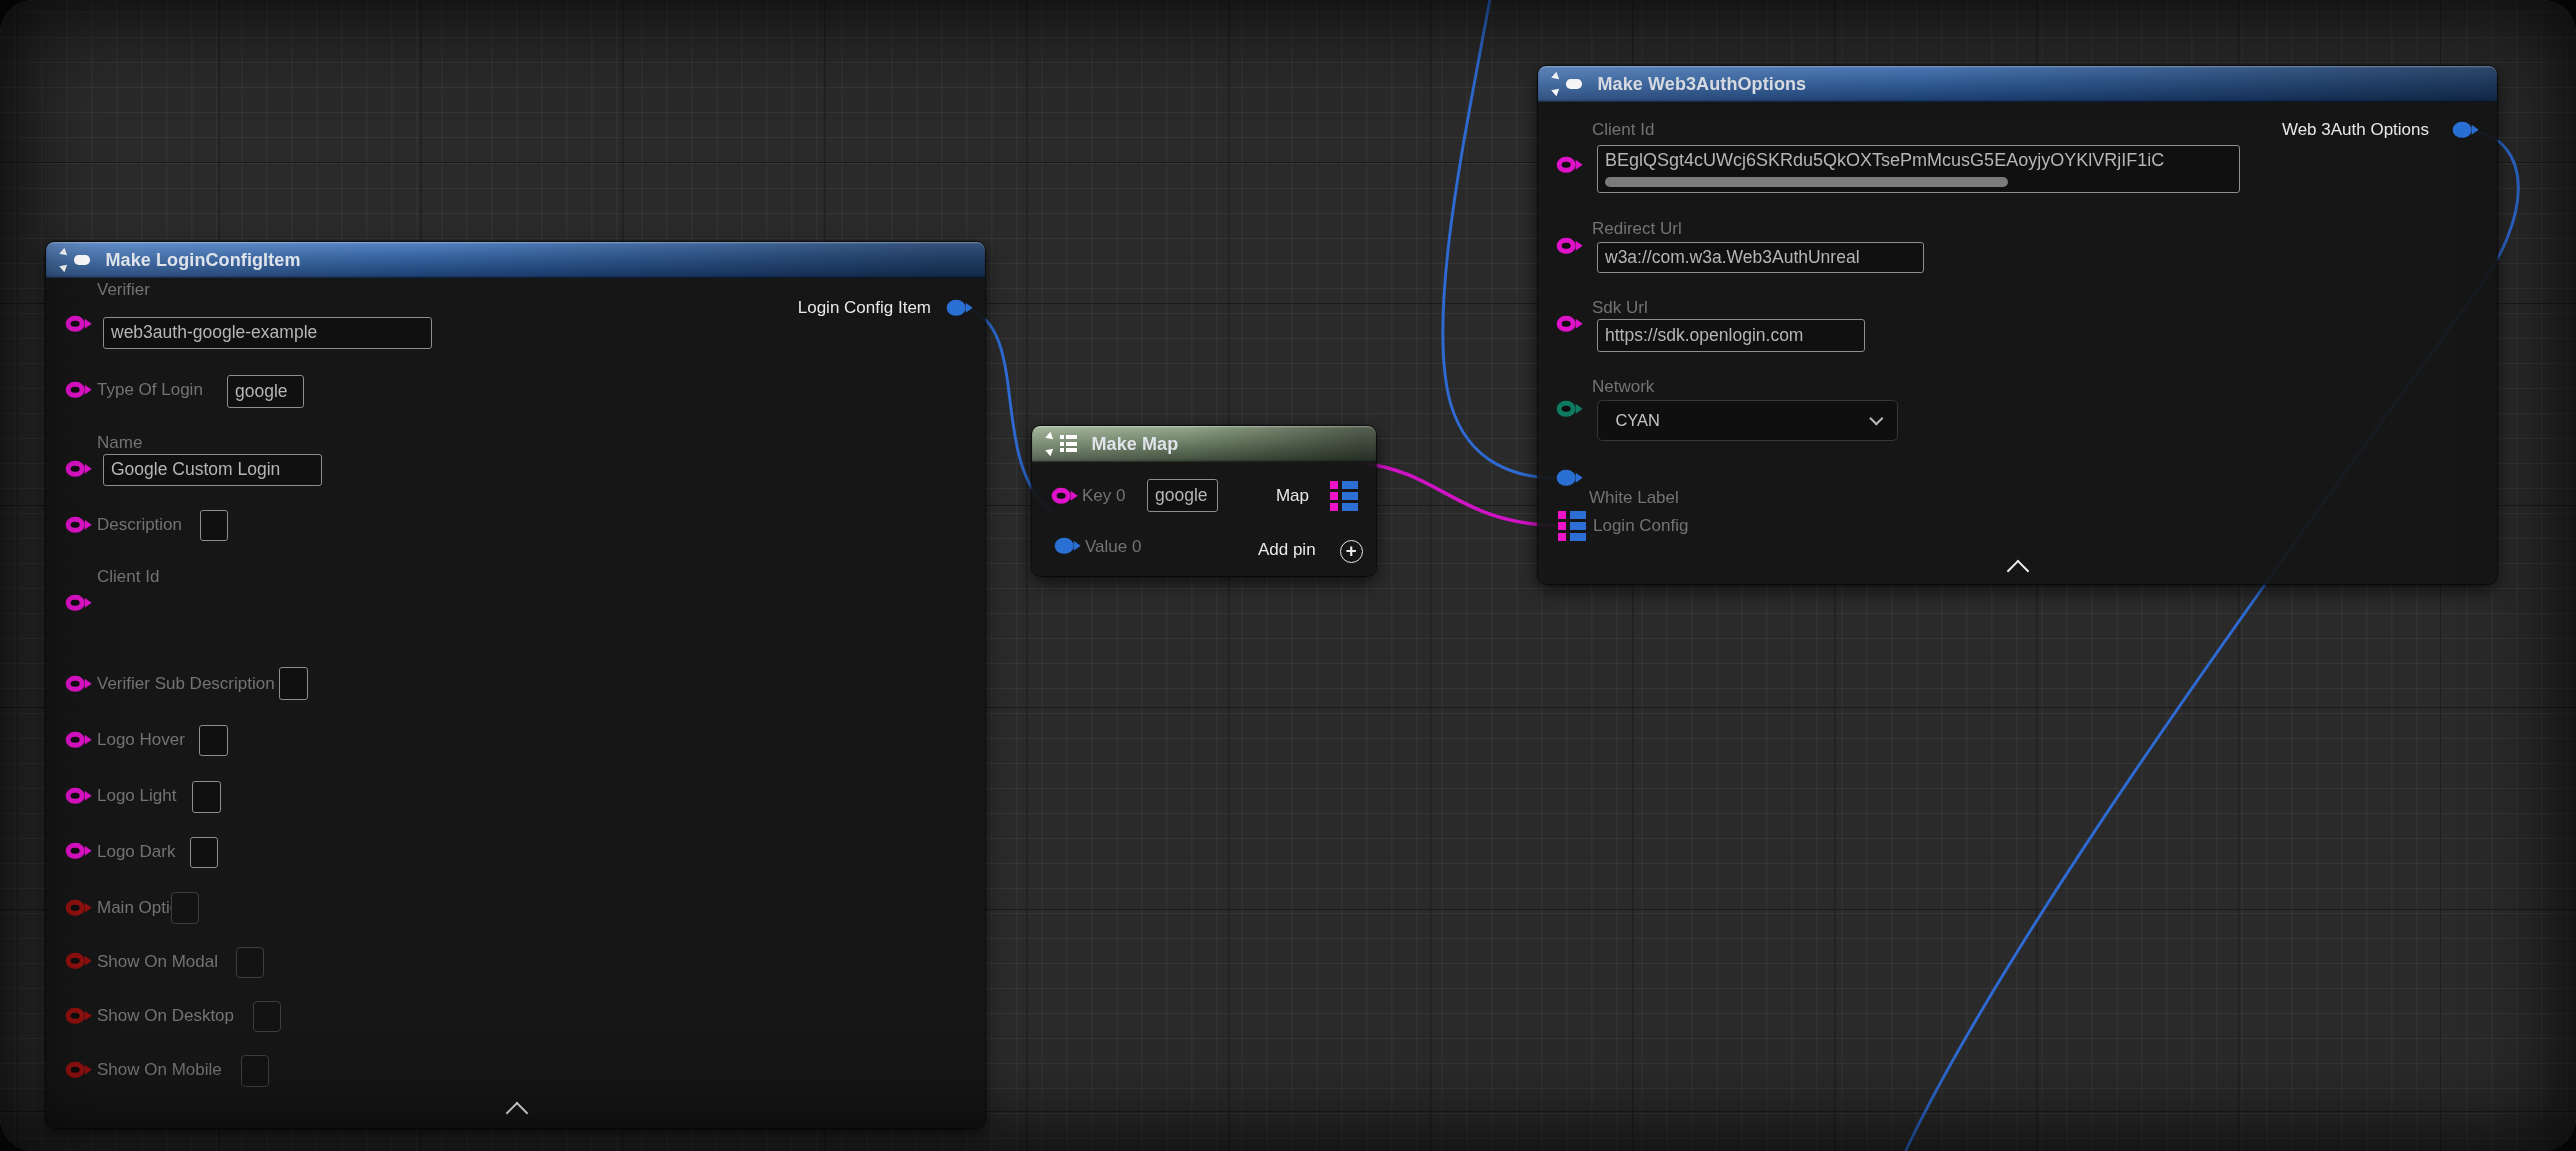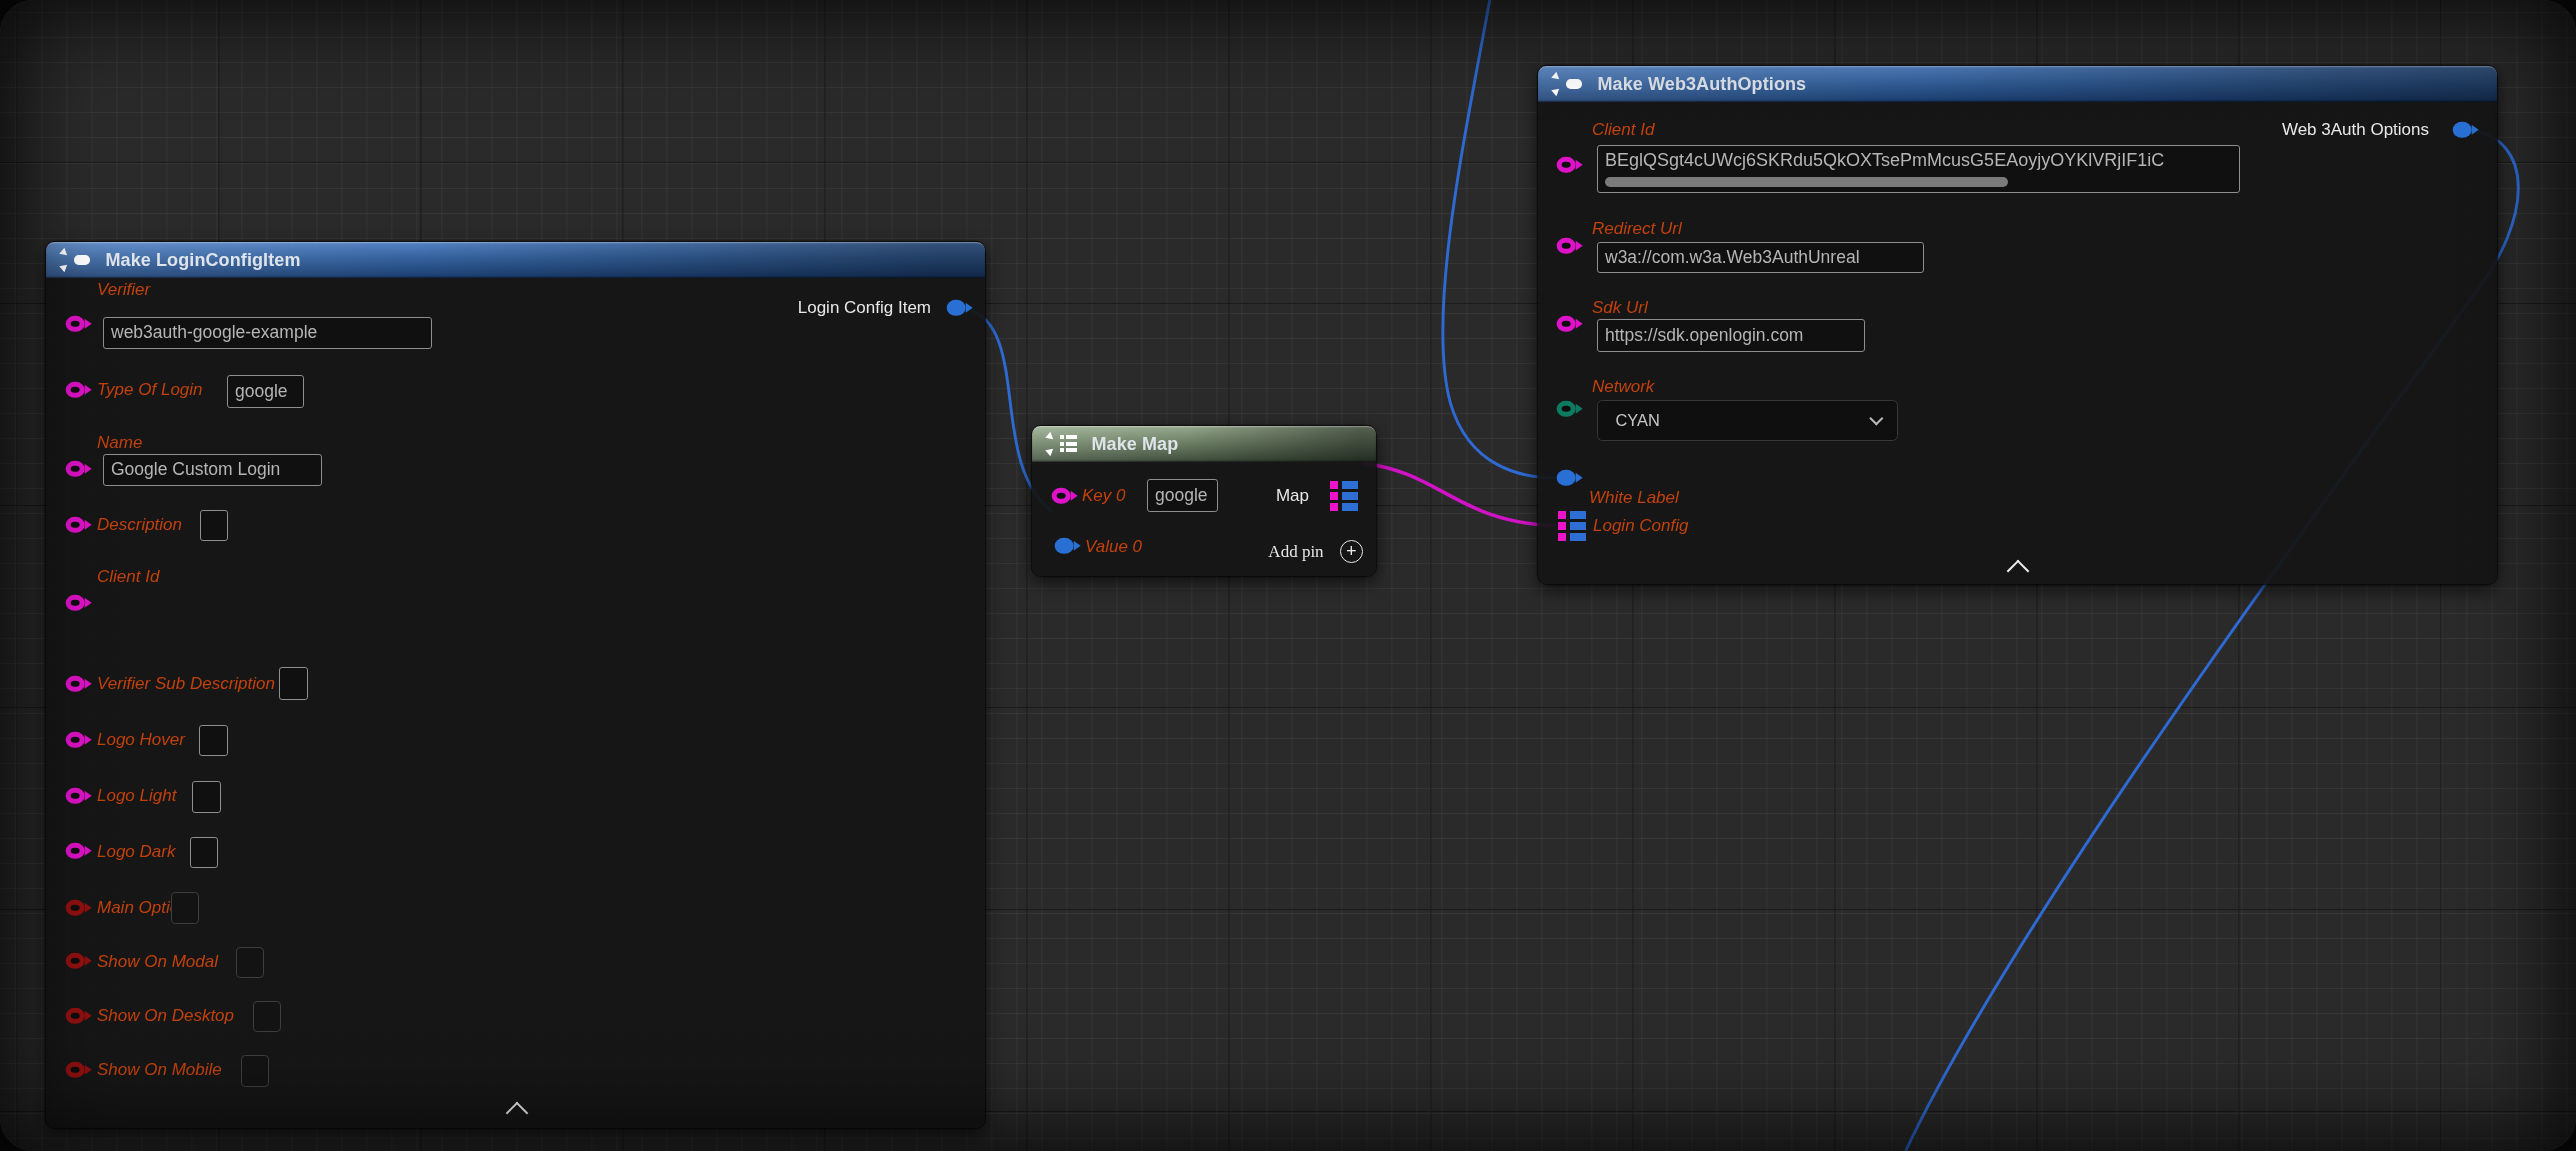--- a/index.html
+++ b/index.html
@@ -33,21 +33,21 @@
   .hicon .a1,.hicon .a2{position:absolute;left:0;width:0;height:0;
     border-top:4.1px solid transparent;border-bottom:4.1px solid transparent;border-left:7.6px solid #ffffff;}
   .hicon .a1{top:0.6px;transform:rotate(40deg);}
   .hicon .a2{bottom:0.6px;transform:rotate(-40deg);}
   .hicon .pill{position:absolute;left:13px;top:7px;width:16.4px;height:9.4px;border-radius:4.7px;background:#ffffff;}
   .hicon .rows{position:absolute;left:13px;top:2.9px;display:flex;flex-direction:column;gap:2.3px;}
   .hicon .rows .r{display:flex;gap:2.3px;}
   .hicon .rows .sq{width:4.1px;height:4.1px;background:#fff;}
   .hicon .rows .bar{width:10.5px;height:4.1px;background:#fff;}
 
-  .lbl{position:absolute;font-size:17px;color:#c2410c;line-height:20px;white-space:nowrap;font-style:italic;}
+  .lbl{position:absolute;font-size:17px;color:#737373;line-height:20px;white-space:nowrap;}
   .val{position:absolute;box-sizing:border-box;background:#101010;border:1.2px solid #8f8f8f;border-radius:2.9px;
     color:#b5b5b5;font-size:17.5px;white-space:nowrap;overflow:hidden;padding:0 7px;}
   .val.empty{padding:0;}
   .boolbox{position:absolute;box-sizing:border-box;background:#131313;border:1.2px solid #3e3e3e;border-radius:4.1px;}
   .dropdown{position:absolute;box-sizing:border-box;background:#0f0f0f;border:1.2px solid #373737;border-radius:5.3px;
     color:#c6c6c6;font-size:16.4px;display:flex;align-items:center;justify-content:space-between;
     padding:0 14px 0 17.5px;}
   .ddchev{width:8.2px;height:8.2px;border-left:2.3px solid #b9b9b9;border-bottom:2.3px solid #b9b9b9;
     transform:rotate(-45deg) translateY(-2.3px);}
 
@@ -58,21 +58,21 @@
   .pin .arr{position:absolute;left:19.3px;top:50%;transform:translateY(-50%);width:0;height:0;
     border-left:7.6px solid var(--c);border-top:5.3px solid transparent;border-bottom:5.3px solid transparent;}
 
   .mapicon{position:absolute;display:grid;grid-template-columns:8.2px 16px;gap:3.5px 3.5px;}
   .mapicon .k{width:8.2px;height:7.6px;background:#ec13c9;}
   .mapicon .v{width:16px;height:7.6px;background:#2e6fd6;}
 
   .chev-collapse{position:absolute;width:14px;height:14px;border-left:2.9px solid #efefef;border-top:2.9px solid #efefef;
     transform:translate(-50%,-50%) rotate(45deg);}
 
-  .addpin{position:absolute;display:flex;align-items:center;gap:16px;font-family:Liberation Serif, serif;}
+  .addpin{position:absolute;display:flex;align-items:flex-start;gap:24px;}
   .addpin .txt{font-size:17px;color:#e8e8e8;white-space:nowrap;}
   .addpin .circ{width:23.4px;height:23.4px;border:1.8px solid #e9e9e9;border-radius:50%;box-sizing:border-box;
     color:#e9e9e9;font-size:18.7px;line-height:20px;text-align:center;font-weight:bold;}
 
   .scrollbar{position:absolute;background:#7b7b7b;border-radius:5.3px;}
   .out-label{position:absolute;font-size:17px;color:#e8e8e8;white-space:nowrap;}
 </style>
 </head>
 <body>
 

